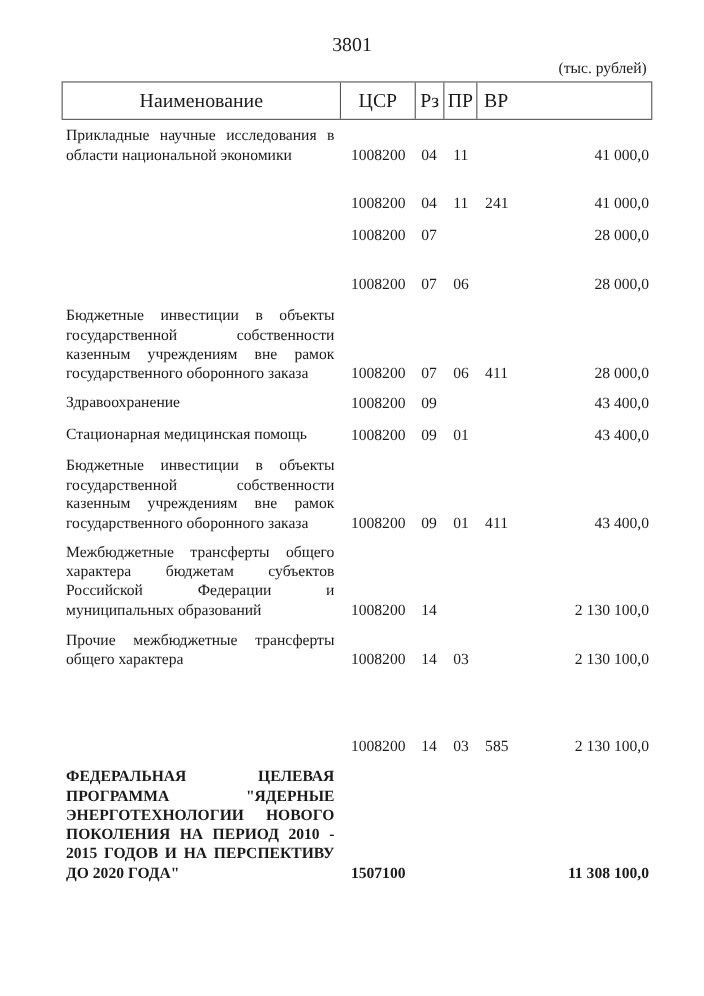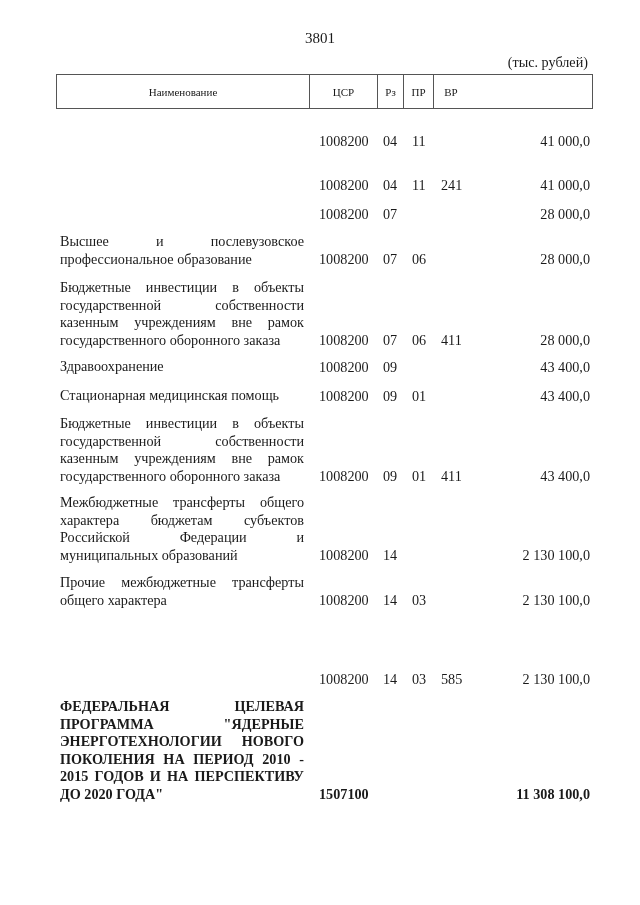--- a/index.html
+++ b/index.html
@@ -1,25 +1,25 @@
 <!DOCTYPE html>
 <html><head>
 <meta charset="utf-8">
 <style>
   html, body { margin: 0; padding: 0; background: #ffffff; }
   body {
     width: 640px; height: 905px; position: relative; overflow: hidden;
     font-family: "Liberation Serif", "DejaVu Serif", serif;
     color: #1a1a1a; font-size: 14.2px;
   }
-  .page-number { position: absolute; left: 0; width: 640px; top: 30px; text-align: center; font-size: 15px; }
+  .page-number { position: absolute; left: 0; width: 640px; top: 30px; text-align: center; font-size: 18px; }
   .units { position: absolute; right: 52px; top: 54px; font-size: 14.2px; }
   .hdr { position: absolute; top: 74px; left: 56px; height: 35px; width: 537px;
          border: 1px solid #555; box-sizing: border-box; display: flex; }
-  .hdr div { border-right: 1px solid #555; display: flex; align-items: center; justify-content: center; box-sizing: border-box; font-size: 11px; }
+  .hdr div { border-right: 1px solid #555; display: flex; align-items: center; justify-content: center; box-sizing: border-box; font-size: 18px; }
   .hdr div:last-child { border-right: none; }
   .c-name { width: 253px; } .c-csr { width: 68px; } .c-rz { width: 26px; } .c-pr { width: 30px; } .c-vr { width: 34px; } .c-sum { flex: 1; }
   .row { position: absolute; left: 60px; width: 530px; }
   .row .name { position: absolute; left: 0; width: 244px; text-align: justify; text-align-last: left; line-height: 17.5px; }
   .row .name.bold { font-weight: bold; }
   .row .cell { position: absolute; bottom: 0; line-height: 17.5px; white-space: nowrap; margin-top: 48px; }
   .row .csr { left: 259px; } .row .rz { left: 323px; } .row .pr { left: 352px; } .row .vr { left: 381px; }
   .row .sum { right: 0; text-align: center; }
   .bold { font-weight: bold; }
 </style>
@@ -31,20 +31,21 @@
 
 <div class="hdr">
   <div class="c-name">Наименование</div>
   <div class="c-csr">ЦСР</div>
   <div class="c-rz">Рз</div>
   <div class="c-pr">ПР</div>
   <div class="c-vr">ВР</div>
 </div>
 
 <div class="row" style="top:115px;height:35px;">
+  <div class="name">Прикладные научные исследования в области национальной экономики</div>
   <span class="cell csr">1008200</span>
   <span class="cell rz">04</span>
   <span class="cell pr">11</span>
   <span class="cell vr"></span>
   <span class="cell sum">41 000,0</span>
 </div>
 <div class="row" style="top:159px;height:35px;">
   <span class="cell csr">1008200</span>
   <span class="cell rz">04</span>
   <span class="cell pr">11</span>
@@ -52,21 +53,20 @@
   <span class="cell sum">41 000,0</span>
 </div>
 <div class="row" style="top:205px;height:18px;">
   <span class="cell csr">1008200</span>
   <span class="cell rz">07</span>
   <span class="cell pr"></span>
   <span class="cell vr"></span>
   <span class="cell sum">28 000,0</span>
 </div>
 <div class="row" style="top:233px;height:35px;">
-  <div class="name">Высшее и послевузовское профессиональное образование</div>
   <span class="cell csr">1008200</span>
   <span class="cell rz">07</span>
   <span class="cell pr">06</span>
   <span class="cell vr"></span>
   <span class="cell sum">28 000,0</span>
 </div>
 <div class="row" style="top:279px;height:70px;">
   <div class="name">Бюджетные инвестиции в объекты государственной собственности казенным учреждениям вне рамок государственного оборонного заказа</div>
   <span class="cell csr">1008200</span>
   <span class="cell rz">07</span>

